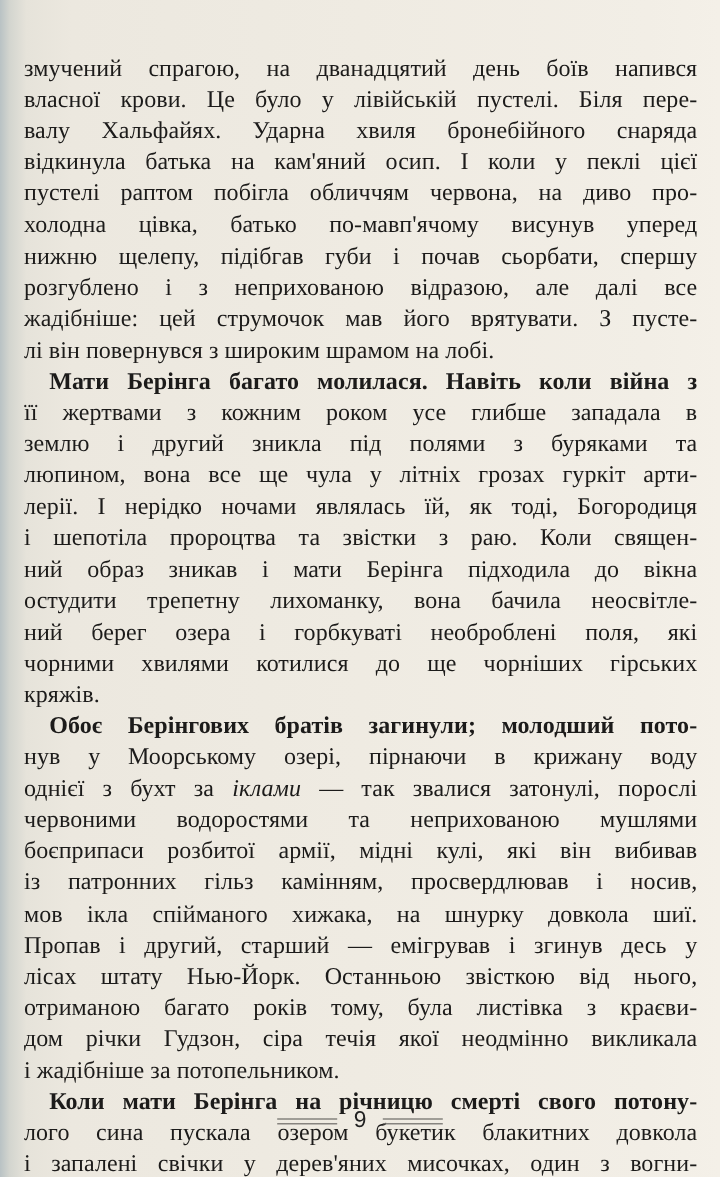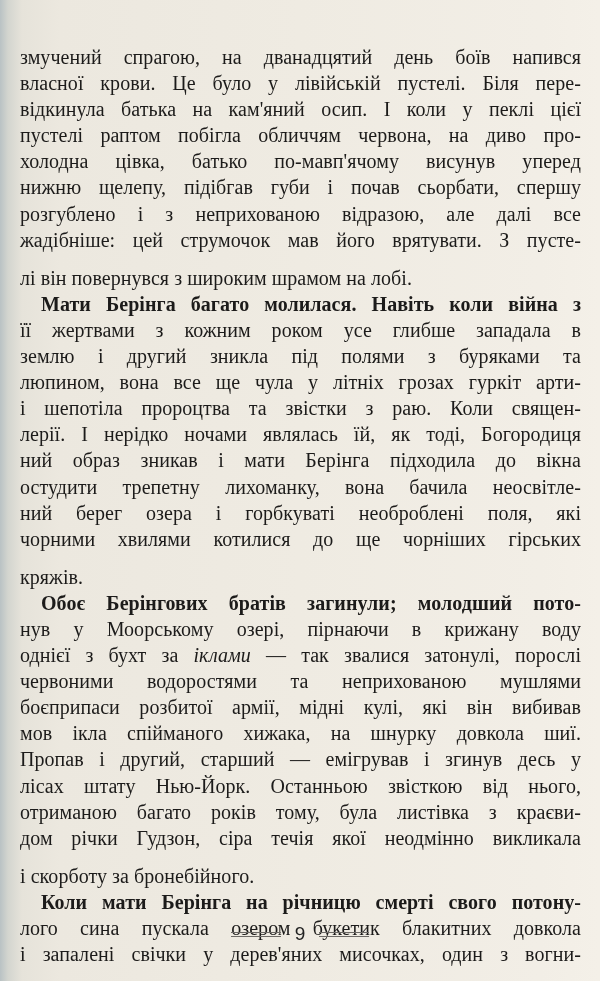--- a/index.html
+++ b/index.html
@@ -23,21 +23,20 @@
     height: 26.1px;
     line-height: 26.1px;
     font-size: 20px;
     white-space: nowrap;
     text-align: justify;
     text-align-last: justify;
     letter-spacing: 0.05px;
   }
   .line.last {
     text-align-last: left;
-    margin-top: 12px;
   }
   .line.indent {
     padding-left: 21px;
     font-weight: bold;
   }
   .line em { font-style: italic; }
   .footer {
     position: absolute;
     top: 921px;
     left: 0;
@@ -62,55 +61,57 @@
   }
 </style>
 </head>
 <body>
 
 <div class="page">
 
   <div>
     <span class="line">змучений спрагою, на дванадцятий день боїв напився</span>
     <span class="line">власної крови. Це було у лівійській пустелі. Біля пере-</span>
+    <span class="line">валу Хальфайях. Ударна хвиля бронебійного снаряда</span>
     <span class="line">відкинула батька на кам'яний осип. І коли у пеклі цієї</span>
     <span class="line">пустелі раптом побігла обличчям червона, на диво про-</span>
     <span class="line">холодна цівка, батько по-мавп'ячому висунув уперед</span>
     <span class="line">нижню щелепу, підібгав губи і почав сьорбати, спершу</span>
     <span class="line">розгублено і з неприхованою відразою, але далі все</span>
     <span class="line">жадібніше: цей струмочок мав його врятувати. З пусте-</span>
     <span class="line last">лі він повернувся з широким шрамом на лобі.</span>
   </div>
 
   <div>
     <span class="line indent">Мати Берінга багато молилася. Навіть коли війна з</span>
     <span class="line">її жертвами з кожним роком усе глибше западала в</span>
     <span class="line">землю і другий зникла під полями з буряками та</span>
     <span class="line">люпином, вона все ще чула у літніх грозах гуркіт арти-</span>
+    <span class="line">лерії. І нерідко ночами являлась їй, як тоді, Богородиця</span>
     <span class="line">і шепотіла пророцтва та звістки з раю. Коли священ-</span>
-    <span class="line">лерії. І нерідко ночами являлась їй, як тоді, Богородиця</span>
     <span class="line">ний образ зникав і мати Берінга підходила до вікна</span>
     <span class="line">остудити трепетну лихоманку, вона бачила неосвітле-</span>
     <span class="line">ний берег озера і горбкуваті необроблені поля, які</span>
     <span class="line">чорними хвилями котилися до ще чорніших гірських</span>
     <span class="line last">кряжів.</span>
   </div>
 
   <div>
     <span class="line indent">Обоє Берінгових братів загинули; молодший пото-</span>
     <span class="line">нув у Моорському озері, пірнаючи в крижану воду</span>
     <span class="line">однієї з бухт за <em>іклами</em> — так звалися затонулі, порослі</span>
     <span class="line">червоними водоростями та неприхованою мушлями</span>
     <span class="line">боєприпаси розбитої армії, мідні кулі, які він вибивав</span>
+    <span class="line">із патронних гільз камінням, просвердлював і носив,</span>
     <span class="line">мов ікла спійманого хижака, на шнурку довкола шиї.</span>
     <span class="line">Пропав і другий, старший — емігрував і згинув десь у</span>
     <span class="line">лісах штату Нью-Йорк. Останньою звісткою від нього,</span>
     <span class="line">отриманою багато років тому, була листівка з краєви-</span>
     <span class="line">дом річки Гудзон, сіра течія якої неодмінно викликала</span>
-    <span class="line last">і скорботу за бронебійного.</span>
+    <span class="line last">і жадібніше за потопельником.</span>
   </div>
 
   <div>
     <span class="line indent">Коли мати Берінга на річницю смерті свого потону-</span>
     <span class="line">лого сина пускала озером букетик блакитних довкола</span>
     <span class="line">і запалені свічки у дерев'яних мисочках, один з вогни-</span>
 
   </div>
 
 </div>

